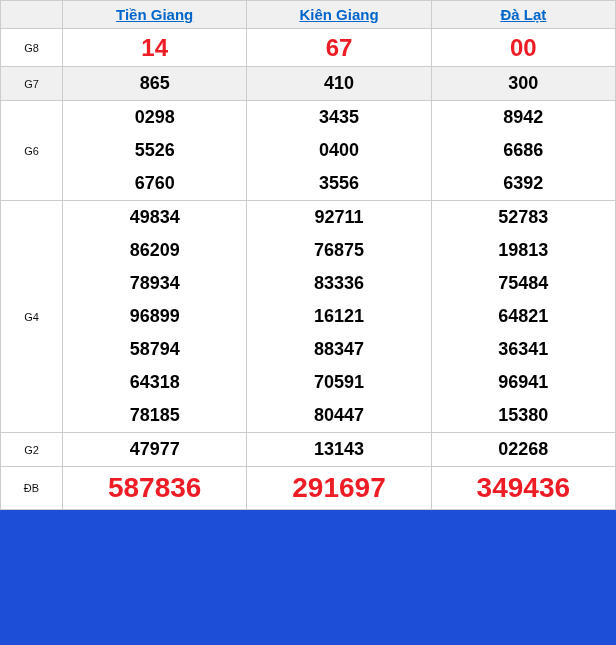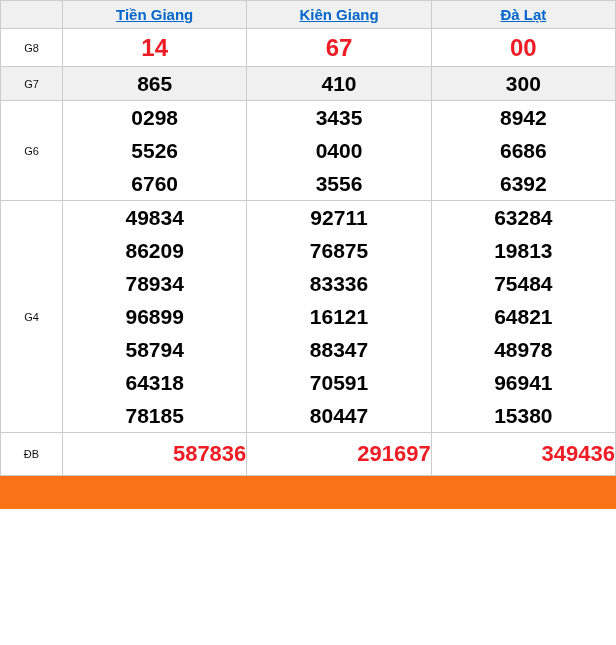--- a/index.html
+++ b/index.html
@@ -3,23 +3,23 @@
 <meta charset="utf-8">
 <style>
   html, body {
     margin: 0;
     padding: 0;
     background: #ffffff;
     font-family: "Liberation Sans", sans-serif;
   }
   .page {
     width: 616px;
-    height: 509px;
+    height: 645px;
     overflow: hidden;
-    background: #f97316;
+    background: #1d4ed8;
   }
   table.results {
     width: 616px;
     border-collapse: collapse;
     table-layout: fixed;
   }
   col.c-label { width: 62px; }
   th, td {
     border: 1px solid var(--border, #cccccc);
     padding: 0;
@@ -48,35 +48,34 @@
   tr.alt td { background: var(--altbg, #f0f0f0); }
   td.vals {
     font-weight: bold;
     color: #000000;
     background: #ffffff;
   }
   tr.alt td.vals, tr.alt td.rlabel { background: var(--altbg, #f0f0f0); }
   .val {
     height: 33px;
     line-height: 33px;
-    font-size: 21px;
+    font-size: 18px;
     white-space: nowrap;
   }
   tr.highlight .val {
     height: 37px;
     line-height: 37px;
     font-size: 24px;
     color: var(--red, #ee1c25);
   }
   tr.special .val {
     height: 42px;
     line-height: 42px;
-    font-size: 22px;
+    font-size: 28px;
     color: var(--red, #ee1c25);
-    text-align: right;
   }
 </style>
 </head>
 <body>
 
 <div class="page">
   <table class="results">
     <colgroup>
       <col class="c-label">
       <col>
@@ -154,27 +153,39 @@
           <td class="vals">
             <div class="val">92711</div>
             <div class="val">76875</div>
             <div class="val">83336</div>
             <div class="val">16121</div>
             <div class="val">88347</div>
             <div class="val">70591</div>
             <div class="val">80447</div>
           </td>
           <td class="vals">
-            <div class="val">63284</div>
+            <div class="val">52783</div>
             <div class="val">19813</div>
             <div class="val">75484</div>
             <div class="val">64821</div>
-            <div class="val">48978</div>
+            <div class="val">36341</div>
             <div class="val">96941</div>
             <div class="val">15380</div>
+          </td>
+        </tr>
+        <tr>
+          <td class="rlabel">G2</td>
+          <td class="vals">
+            <div class="val">47977</div>
+          </td>
+          <td class="vals">
+            <div class="val">13143</div>
+          </td>
+          <td class="vals">
+            <div class="val">02268</div>
           </td>
         </tr>
         <tr class="special">
           <td class="rlabel">ĐB</td>
           <td class="vals">
             <div class="val">587836</div>
           </td>
           <td class="vals">
             <div class="val">291697</div>
           </td>

